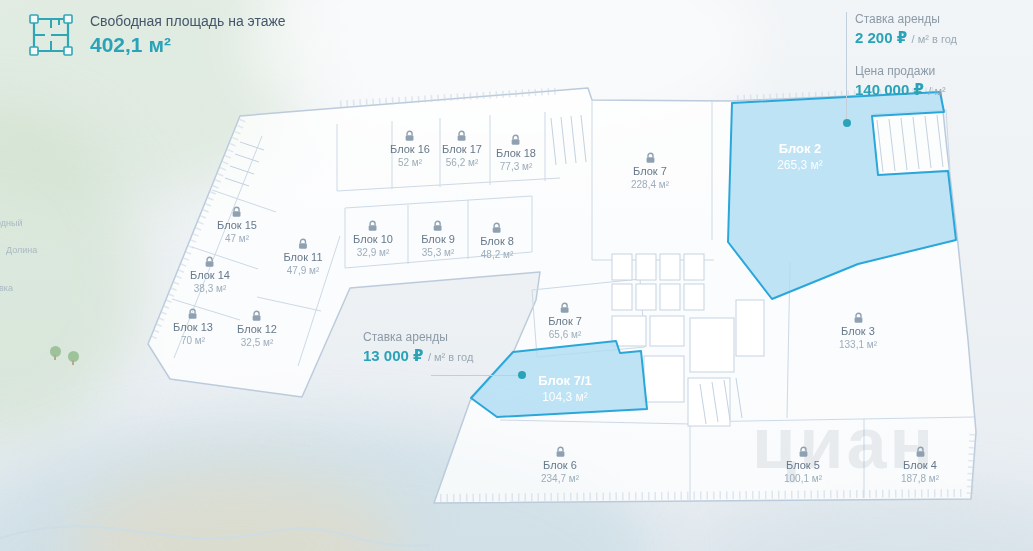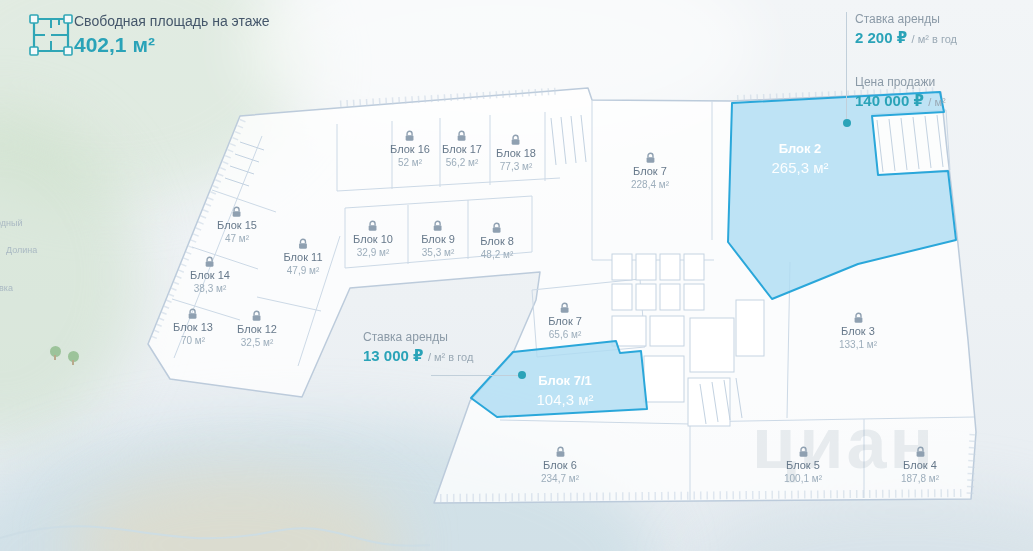--- a/index.html
+++ b/index.html
@@ -21,22 +21,22 @@
   .poi{position:absolute;left:97px;top:444px;z-index:2;width:74px;text-align:center;}
   .poi-icon{width:26px;height:26px;border-radius:8px;background:#dcf0f2;margin:0 auto;
             display:flex;align-items:center;justify-content:center;}
   .poi-label{margin-top:6px;font-size:10px;color:#8da5b0;}
   .block-label{position:absolute;z-index:3;transform:translateX(-50%);text-align:center;
                line-height:1.15;white-space:nowrap;}
   .block-label .lock{display:block;margin:0 auto 1px;}
   .bname{font-size:11px;color:#66788a;}
   .barea{font-size:10px;color:#9cadbb;margin-top:1px;}
   .block-label.hl .bname{font-size:13px;font-weight:bold;color:#ffffff;}
-  .block-label.hl .barea{font-size:15px;color:rgba(255,255,255,.95);margin-top:2px;}
-  .hdr{position:absolute;left:28px;top:13px;z-index:4;display:flex;align-items:flex-start;}
+  .block-label.hl .barea{font-size:12px;color:rgba(255,255,255,.95);margin-top:2px;}
+  .hdr{position:absolute;left:28px;top:13px;z-index:4;display:flex;gap:16px;align-items:flex-start;}
   .hdr-title{font-size:14px;color:#44566a;}
   .hdr-area{font-size:21px;font-weight:bold;color:#2aa3b8;margin-top:4px;}
   .callout{position:absolute;z-index:4;line-height:1.2;}
   .co-label{font-size:12px;color:#8b9aa7;}
   .co-row{margin-top:2px;white-space:nowrap;}
   .co-val{font-size:15px;font-weight:bold;color:#2aa3b8;}
   .co-unit{font-size:11px;color:#9aa9b5;}
   .vline,.hline{position:absolute;background:#c1cfda;z-index:4;}
   .dot{position:absolute;width:8px;height:8px;border-radius:50%;background:#2aa3b8;z-index:4;}
 </style>
@@ -130,21 +130,21 @@
       <div class="hdr-area">402,1 м²</div>
     </div>
   </header>
 
   <div class="callout" style="left:855px;top:12px;">
     <div class="co-label">Ставка аренды</div>
     <div class="co-row">
       <span class="co-val">2 200 ₽</span>
       <span class="co-unit">/ м² в год</span>
     </div>
-    <div class="co-label" style="margin-top:27px;">Цена продажи</div>
+    <div class="co-label" style="margin-top:16px;">Цена продажи</div>
     <div class="co-row">
       <span class="co-val">140 000 ₽</span>
       <span class="co-unit">/ м²</span>
     </div>
   </div>
   <div class="vline" style="left:846px;top:12px;width:1px;height:107px;"></div>
   <div class="dot" style="left:843px;top:119px;"></div>
 
   <div class="callout" style="left:363px;top:330px;">
     <div class="co-label">Ставка аренды</div>

